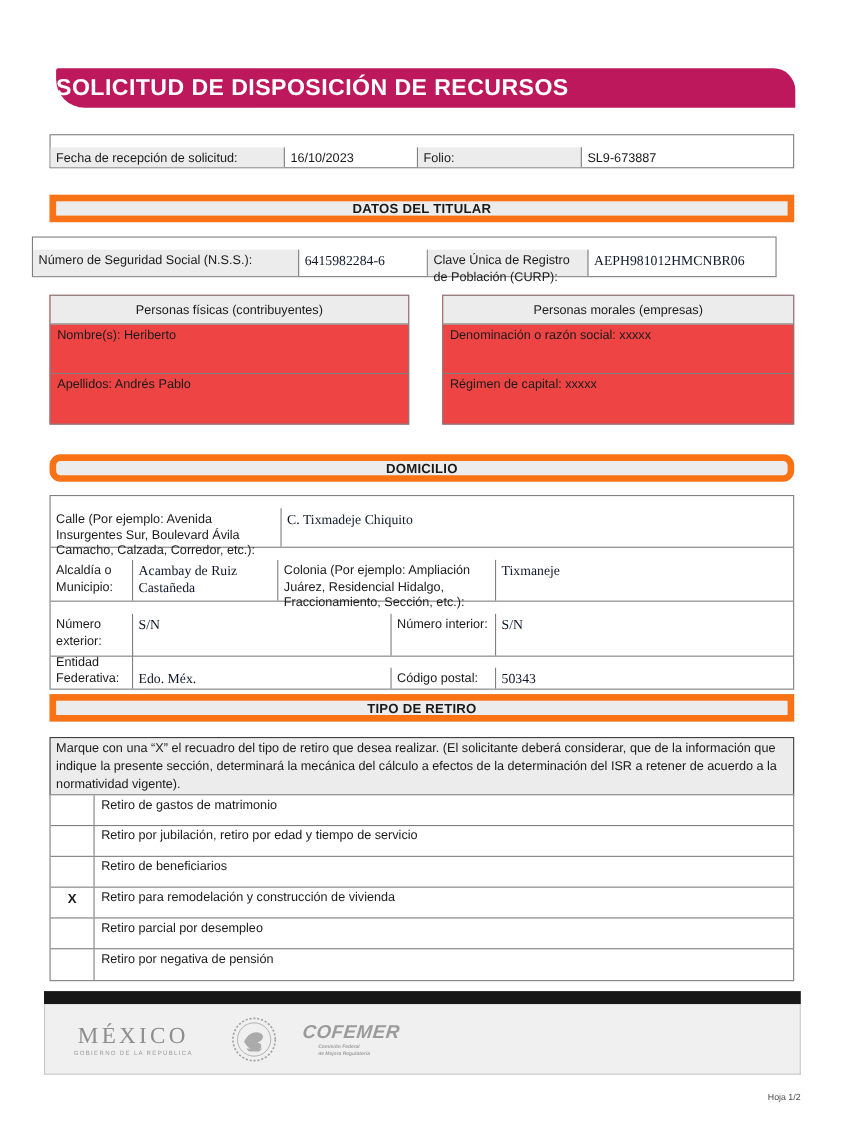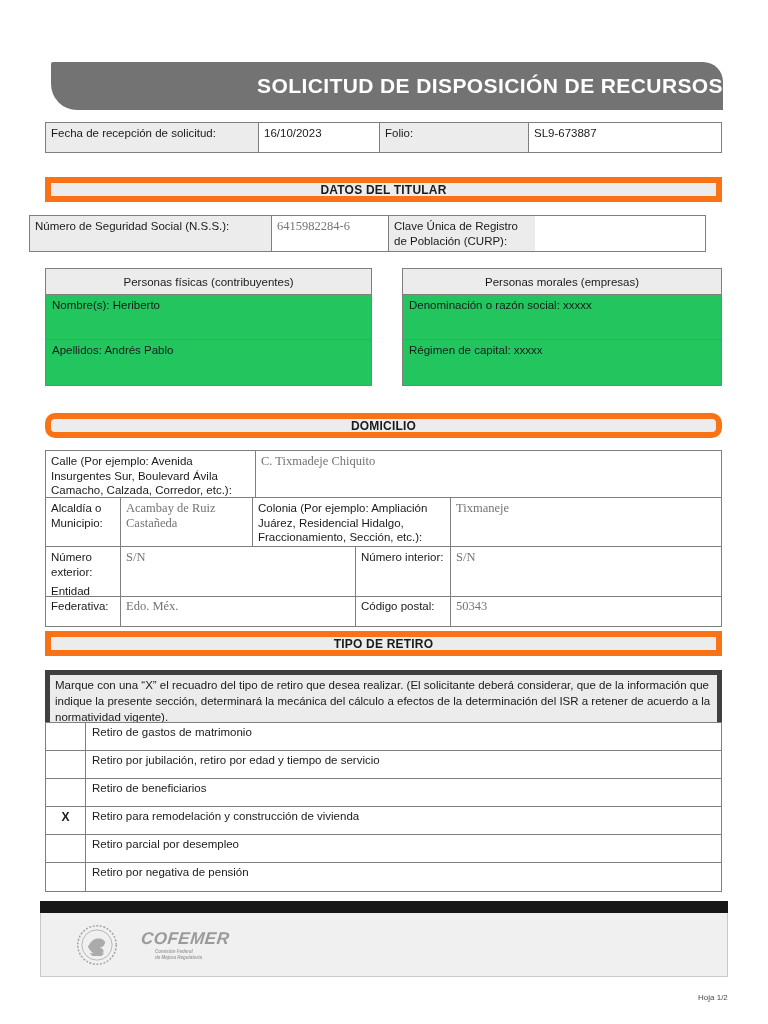--- a/index.html
+++ b/index.html
@@ -1,63 +1,63 @@
 <!DOCTYPE html>
 <html><head>
 <meta charset="utf-8">
 <style>
   * { margin:0; padding:0; box-sizing:border-box; }
   html,body { background:#ffffff; }
   body { font-family:"Liberation Sans", sans-serif; color:#1a1a1a; }
   .page { position:relative; width:768px; height:1024px; background:#ffffff; overflow:hidden; }
 
   
-  .banner { position:absolute; left:51px; top:62px; width:672px; height:48px;
-            background:#737373; border-radius:2px 20px 0 26px;
-            display:flex; align-items:center; justify-content:flex-end; }
+  .banner { position:absolute; left:51px; top:62px; width:672px; height:36px;
+            background:#be185d; border-radius:2px 20px 0 26px;
+            display:flex; align-items:center; justify-content:flex-start; }
   .banner span { color:#ffffff; font-size:21px; font-weight:bold; letter-spacing:.4px; }
 
   
   .tbl { position:absolute; display:flex; border:1px solid #7f7f7f; background:#fff; }
-  .cell { border-right:1px solid #7f7f7f; padding:3px 5px 13px 5px; font-size:11.5px; line-height:14.5px; }
+  .cell { border-right:1px solid #7f7f7f; padding:3px 5px 2px 5px; font-size:11.5px; line-height:14.5px;margin-top:11px; }
   .cell:last-child { border-right:none; }
   .gray { background:#ececec; }
-  .serif-val { font-family:"Liberation Serif", serif; font-size:12.5px; color:#737373; }
+  .serif-val { font-family:"Liberation Serif", serif; font-size:12.5px; color:#0f172a; }
   .flex1 { flex:1; }
 
   .section-bar { position:absolute; left:45px; width:677px; height:25px; background:#ececec;
                  border:6px solid #f97316; display:flex; align-items:center; justify-content:center; }
   .section-bar span { font-size:12px; font-weight:bold; letter-spacing:.2px; }
 
   
   .fecha { left:45px; top:122px; width:677px; height:31px; }
   .c-f1 { width:213px; } .c-f2 { width:121px; } .c-f3 { width:149px; }
 
   
   .nss { left:29px; top:215px; width:677px; height:37px; }
   .c-n1 { width:242px; } .c-n2 { width:117px; } .c-n3 { width:146px; }
 
   
-  .pbox { position:absolute; top:268px; border:1px solid #7f7f7f; background:#22c55e; }
+  .pbox { position:absolute; top:268px; border:1px solid #7f7f7f; background:#ef4444; }
   .pbox.left { left:45px; width:327px; } .pbox.right { left:402px; width:320px; }
   .pbox .phead { height:26px; background:#ececec; border-bottom:1px solid #7f7f7f;
                  display:flex; align-items:center; justify-content:center; font-size:11.5px; }
   .pbox .prow { height:45px; padding:4px 6px; font-size:11.5px; border-bottom:1px solid #7f7f7f; }
   .pbox .prow:last-child { border-bottom:none; }
 
   
   .addr { position:absolute; left:45px; top:450px; width:677px; border:1px solid #7f7f7f; background:#fff; }
   .arow { display:flex; border-bottom:1px solid #7f7f7f; }
   .arow:last-child { border-bottom:none;align-items:flex-end; }
   .r1 { height:47px; } .r2 { height:49px; } .r3 { height:50px; } .r4 { height:29px; }
   .a-l { width:210px; } .a-s { width:75px; } .a-m { width:132px; } .a-c { width:198px; } .a-i { width:95px; }
 
   
   .instr { position:absolute; left:45px; top:670px; width:677px; background:#ececec;
-           border:5px solid #404040; padding:2px 5px; font-size:11.5px; line-height:16px; }
+           border:1px solid #404040; padding:2px 5px; font-size:11.5px; line-height:16px; }
   .chklist { position:absolute; left:45px; top:722px; width:677px; border:1px solid #7f7f7f; background:#fff; }
   .chk-row { display:flex; height:28px; border-bottom:1px solid #7f7f7f; }
   .chk-row:last-child { border-bottom:none; }
   .chk-box { width:40px; border-right:1px solid #7f7f7f; display:flex; align-items:flex-start;
              justify-content:center; font-weight:bold; font-size:12px; padding-top:3px; }
   .chk-label { flex:1; padding:3px 6px; font-size:11.5px; }
 
   
   .footer-bar { position:absolute; left:40px; top:901px; width:688px; height:12px; background:#171717; }
   .footer { position:absolute; left:40px; top:913px; width:688px; height:64px; background:#f0f0f0;
@@ -90,20 +90,21 @@
   </div>
 
   <div class="section-bar" style="top:177px;">
     <span>DATOS DEL TITULAR</span>
   </div>
 
   <div class="tbl nss">
     <div class="cell gray c-n1">Número de Seguridad Social (N.S.S.):</div>
     <div class="cell c-n2 serif-val">6415982284-6</div>
     <div class="cell gray c-n3">Clave Única de Registro de Población (CURP):</div>
+    <div class="cell flex1 serif-val">AEPH981012HMCNBR06</div>
   </div>
 
   <div class="pbox left">
     <div class="phead">Personas físicas (contribuyentes)</div>
     <div class="prow">Nombre(s): Heriberto</div>
     <div class="prow">Apellidos: Andrés Pablo</div>
   </div>
 
   <div class="pbox right">
     <div class="phead">Personas morales (empresas)</div>
@@ -168,20 +169,24 @@
       <div class="chk-label">Retiro parcial por desempleo</div>
     </div>
     <div class="chk-row">
       <div class="chk-box"></div>
       <div class="chk-label">Retiro por negativa de pensión</div>
     </div>
   </div>
 
   <div class="footer-bar"></div>
   <div class="footer">
+    <div class="mx-logo">
+      <div class="mx-word">MÉXICO</div>
+      <div class="mx-sub">GOBIERNO DE LA REPÚBLICA</div>
+    </div>
     <svg class="seal" width="44" height="44" viewBox="0 0 48 48">
       <circle cx="24" cy="24" r="21" fill="none" stroke="#a3a3a3" stroke-width="1.6" stroke-dasharray="2.2 1.7"></circle>
       <circle cx="24" cy="24" r="16.5" fill="none" stroke="#ababab" stroke-width="0.9"></circle>
       <path d="M14 26 q4 -8 10 -9 q7 -1 9 4 q-1 5 -6 6 q5 1 4 5 q-4 4 -9 2 q-5 -2 -8 -8 z" fill="#ababab"></path>
       <path d="M16 33 h16 l-3 3 h-10 z" fill="#ababab"></path>
     </svg>
     <div class="cofemer">
       <div class="cof-word">COFEMER</div>
       <div class="cof-sub">Comisión Federal</div>
       <div class="cof-sub">de Mejora Regulatoria</div>

